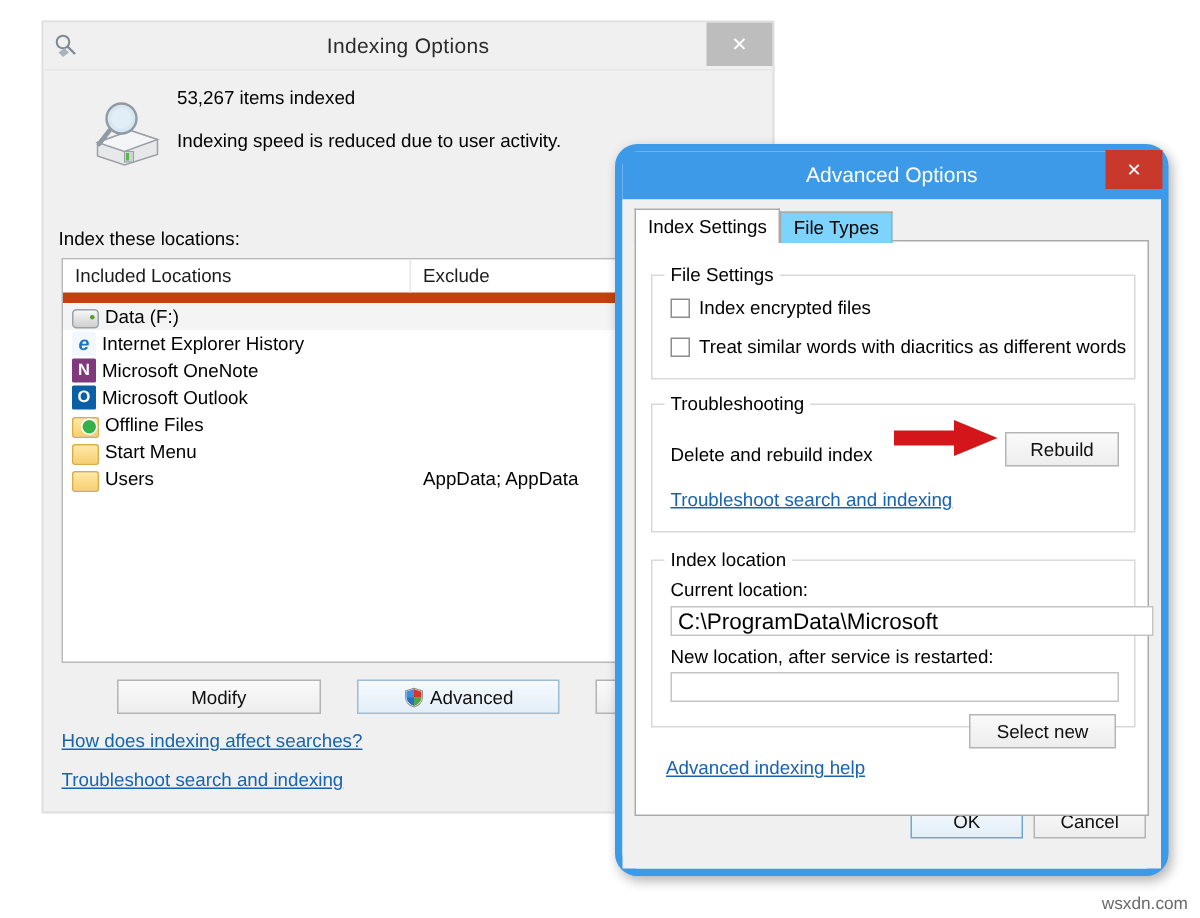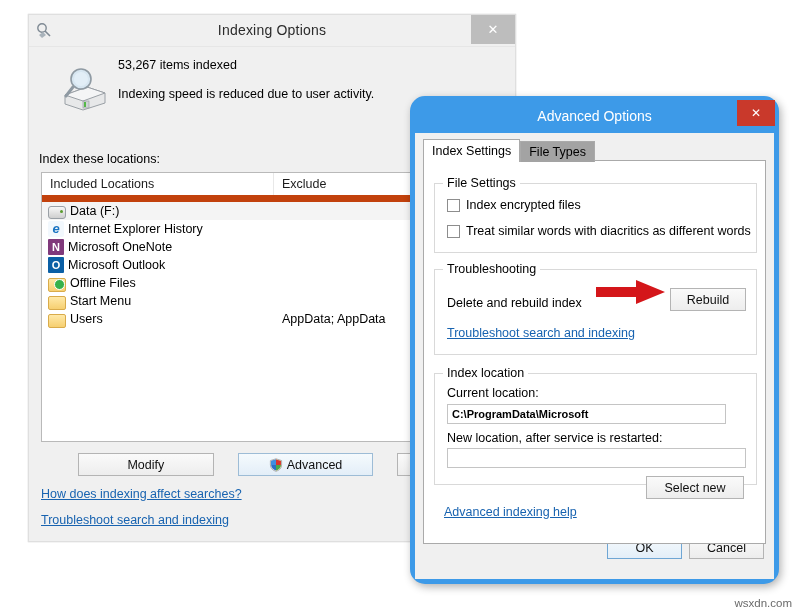--- a/index.html
+++ b/index.html
@@ -303,21 +303,21 @@
     z-index: 3;
   }
   .tab {
     box-sizing: border-box;
     height: 21px;
     padding: 0 8px;
     font-size: 12.5px;
     line-height: 21px;
     border: 1px solid #aaaaaa;
     border-bottom: none;
-    background: #a3a3a3;
+    background: #7dd3fc;
     cursor: default;
   }
   .tab.active {
     background: #ffffff;
     height: 23px;
     line-height: 22px;
     position: relative;
     z-index: 4;
   }
   #tabpanel {
@@ -376,29 +376,28 @@
   #link-troubleshoot-adv {
     position: absolute;
     left: 12px; top: 56px;
   }
 
   #label-current-location {
     position: absolute; left: 12px; top: 12px; font-size: 12.5px;
   }
   #input-current-location {
     position: absolute; left: 12px; top: 30px;
-    width: 279px; height: 20px;
+    width: 322px; height: 20px;
     box-sizing: border-box;
     border: 1px solid #c4c4c4;
     background: #ffffff;
     font-family: "Liberation Sans", sans-serif;
-    font-size: 11px;
+    font-size: 15px;
     padding: 0 4px;
     color: #000;
-    font-weight: bold;
   }
   #label-new-location {
     position: absolute; left: 12px; top: 57px; font-size: 12.5px;
   }
   #input-new-location {
     position: absolute; left: 12px; top: 74px;
     width: 299px; height: 20px;
     box-sizing: border-box;
     border: 1px solid #c4c4c4;
     background: #ffffff;

